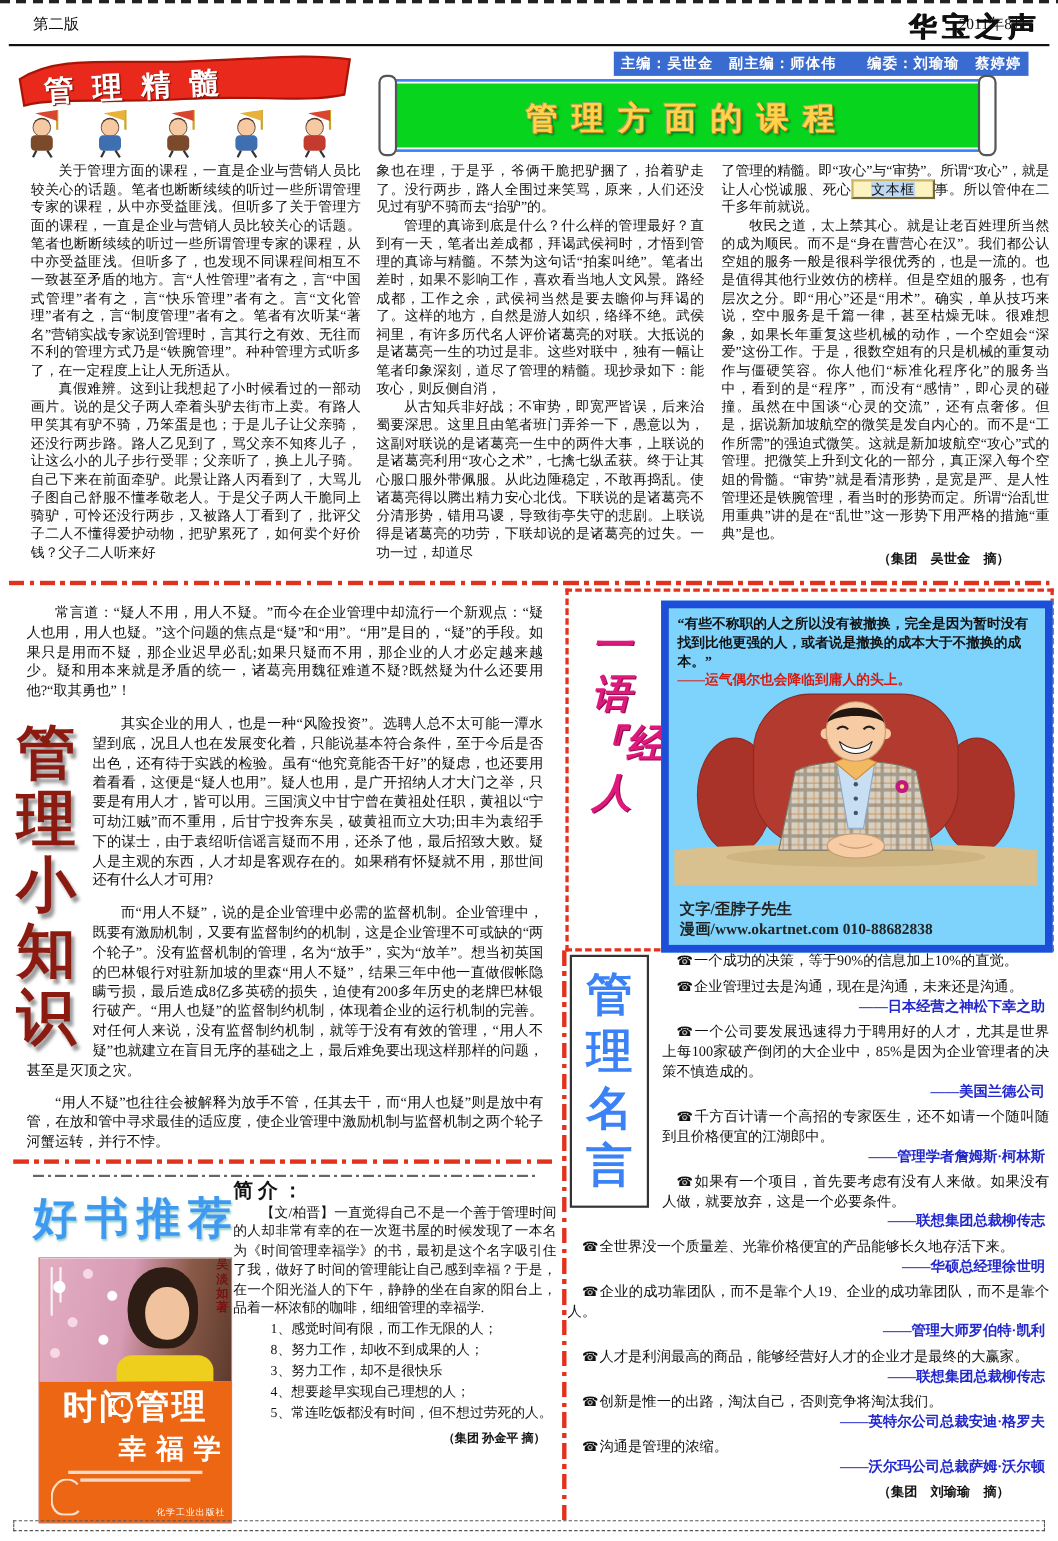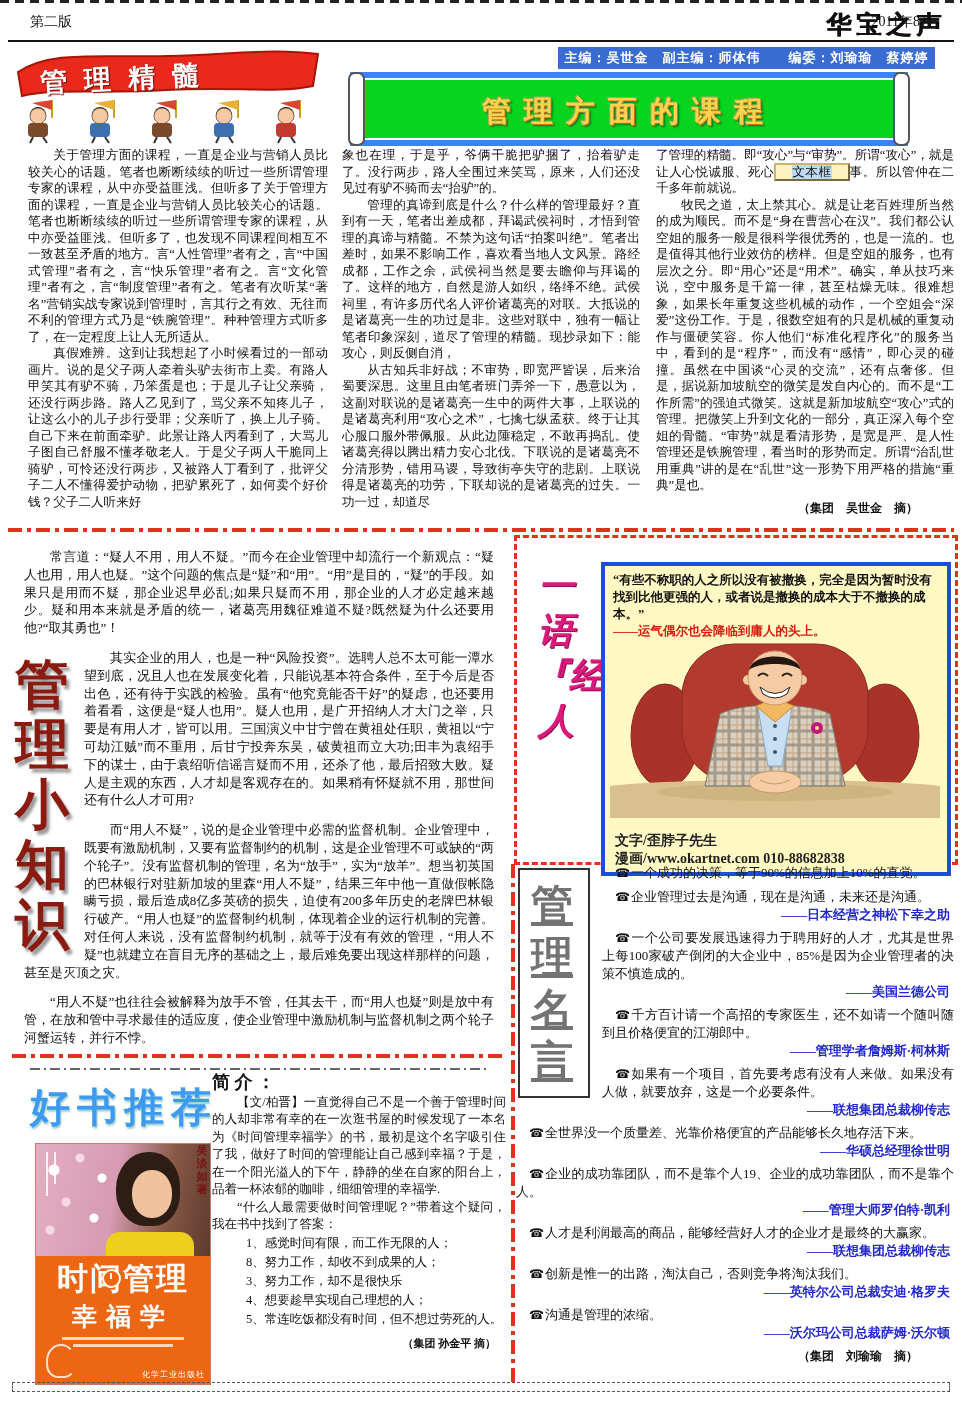--- a/index.html
+++ b/index.html
@@ -25,21 +25,21 @@
     color:#fff;font-family:"Liberation Sans",sans-serif;font-size:13px;font-weight:bold;
     line-height:22px;text-align:center;letter-spacing:1px;}
   
   .banner{position:absolute;left:12px;top:46px;width:326px;height:96px;}
   .banner svg{display:block;}
   .banner-title{position:absolute;left:28px;top:12px;width:270px;color:#fff;font-weight:bold;
     font-size:27px;letter-spacing:17px;transform:rotate(-3deg);text-shadow:1px 1px 1px #7A0E06;}
   .kids{position:absolute;left:4px;top:52px;}
   
   .course-box{position:absolute;left:350px;top:72px;width:546px;height:62px;background:#07D41C;
-    border:6px solid #3b82f6;box-shadow:0 0 0 2px #fff inset;}
+    border:2px solid #3b82f6;box-shadow:0 0 0 2px #fff inset;}
   .course-cap{position:absolute;top:-6px;bottom:-6px;width:13px;background:#fff;border:2px solid #555;border-radius:7px;}
   .cap-l{left:-8px;} .cap-r{right:-8px;}
   .course-title{position:absolute;left:0;right:0;top:14px;text-align:center;font-size:29px;font-weight:900;
     letter-spacing:13px;color:#FFD34D;text-shadow:1px 1px 0 #C87800,-1px -1px 0 #9A6,2px 2px 2px #063;}
   
   .tcol{position:absolute;top:147px;height:380px;font-size:12.6px;line-height:16.5px;text-align:justify;overflow:hidden;}
   .tcol p{margin:0;text-indent:2em;}
   .tcol p.cont{text-indent:0;}
   .c1{left:28px;width:300px;} .c2{left:342px;width:298px;} .c3{left:656px;width:298px;}
   .textbox{background:#FCF3C0;border:2px outset #C9B46A;padding:0 16px;font-size:12.6px;}
@@ -48,31 +48,31 @@
   
   .knowledge{position:absolute;left:12px;top:536px;width:494px;height:520px;font-size:13px;line-height:17.8px;
     text-align:justify;overflow:hidden;}
   .knowledge p{margin:12px;text-indent:2em;}
   .vtitle-red{float:left;width:60px;margin:6px 12px 4px 0;font-size:54px;line-height:60px;font-weight:bold;
     color:#8B1A10;word-break:break-all;text-align:center;text-shadow:3px 4px 3px #9a9a9a;}
   
   .yiyu-box{position:absolute;left:514px;top:535px;width:438px;height:324px;border:3px dashed #E2321E;background:#fff;}
   .vtitle-pink{position:absolute;left:16px;top:26px;width:46px;font-size:36px;line-height:45px;font-weight:bold;
     color:#E0187E;word-break:break-all;text-align:center;text-shadow:1px 1px 0 #90124E;font-style:italic;}
-  .cartoon-panel{position:absolute;left:84px;top:8px;width:342px;height:306px;border:4px solid #1d4ed8;
-    background:#fef9c3;overflow:hidden;margin-top:16px;}
+  .cartoon-panel{position:absolute;left:84px;top:8px;width:342px;height:306px;border:7px solid #1d4ed8;
+    background:#7dd3fc;overflow:hidden;}
   .cartoon-quote{margin:6px 8px 0 8px;font-size:12.5px;line-height:17px;font-weight:bold;color:#111;}
   .cartoon-quote-src{margin:0 8px;font-size:12.5px;line-height:17px;font-weight:bold;color:#D81A10;}
   .cartoon-credits{position:absolute;left:10px;bottom:4px;font-size:14px;font-weight:bold;color:#222;line-height:18px;}
   
   .mingyan{position:absolute;left:516px;top:864px;width:438px;height:516px;font-size:13px;line-height:18px;overflow:hidden;}
   .my-box{float:left;width:68px;height:226px;border:2px solid #333;margin:4px 12px 4px 2px;
     display:flex;align-items:center;justify-content:center;}
-  .vtitle-black{width:46px;font-size:42px;line-height:52px;font-weight:900;color:#737373;
-    word-break:break-all;text-align:left;text-decoration:underline;}
+  .vtitle-black{width:46px;font-size:42px;line-height:52px;font-weight:900;color:#3b82f6;
+    word-break:break-all;text-align:center;}
   .quote{margin:0 0 6px 0;}
   .quote .qt{text-indent:1em;display:block;text-align:justify;}
   .quote .src{display:block;text-align:right;color:#2228CC;font-weight:bold;padding-right:4px;line-height:17px;}
   .bullet{font-family:"DejaVu Sans",sans-serif;font-size:12px;margin-right:1px;}
   
   .books{position:absolute;left:12px;top:1074px;width:496px;height:312px;}
   .books-title{position:absolute;left:18px;top:6px;font-size:40px;font-weight:900;color:#3D9AF0;
     letter-spacing:7px;text-shadow:1px 2px 2px #9CC;}
   .cover{position:absolute;left:24px;top:70px;width:174px;height:240px;box-shadow:0 0 0 1px #C76;}
   .cover-photo{position:relative;height:112px;overflow:hidden;
@@ -86,21 +86,21 @@
       linear-gradient(100deg,#E3AEC2 0%,#D79BB4 45%,#8A5A48 72%,#5E3B2E 100%);}
   .mini-bar{position:absolute;width:2px;height:44px;background:rgba(255,255,255,.85);top:8px;}
   .mb1{left:10px;} .mb2{left:18px;height:32px;}
   .hair{position:absolute;right:30px;top:8px;width:64px;height:74px;background:#2E1D14;border-radius:50% 46% 42% 46%;}
   .face{position:absolute;right:38px;top:26px;width:40px;height:48px;background:#F0C29E;border-radius:48%;}
   .sweater{position:absolute;right:16px;bottom:0;width:88px;height:24px;background:#EFCF1D;border-radius:14px 14px 0 0;}
   .author-strip{position:absolute;right:1px;top:0;width:14px;font-size:11px;line-height:13px;font-weight:bold;
     color:#7A1010;word-break:break-all;text-align:center;}
   .cover-orange{position:relative;height:128px;background:#EC6613;color:#fff;text-align:center;overflow:hidden;}
   .cv-t1{font-size:31px;font-weight:900;letter-spacing:2px;margin-top:2px;}
-  .cv-t2{font-size:25px;font-weight:900;letter-spacing:9px;}
+  .cv-t2{font-size:25px;font-weight:900;letter-spacing:9px;text-align:right;}
   .clock{position:absolute;left:66px;top:13px;width:15px;height:15px;border:2px solid #fff;border-radius:50%;background:#EC6613;}
   .clock::after{content:"";position:absolute;left:6px;top:2px;width:2px;height:6px;background:#fff;}
   .tiny-line{height:3px;background:rgba(255,255,255,.75);margin:4px auto 0 auto;}
   .tl1{width:70%;} .tl2{width:58%;}
   .doodle{position:absolute;left:10px;bottom:6px;width:26px;height:30px;border:2px solid rgba(255,255,255,.8);
     border-radius:50% 50% 40% 40%;border-right-color:transparent;}
   .publisher{position:absolute;right:5px;bottom:4px;font-size:8px;letter-spacing:1px;}
   .intro{position:absolute;left:200px;top:0;width:294px;font-size:12.5px;line-height:17.5px;text-align:justify;}
   .intro-h{font-weight:bold;font-size:18px;margin:0 0 2px 0;}
   .intro p{margin:0;text-indent:2em;}
@@ -315,21 +315,20 @@
         <div class="cv-t2">幸福学</div>
         <div class="tiny-line tl1"></div>
         <div class="tiny-line tl2"></div>
         <div class="doodle"></div>
         <div class="publisher">化学工业出版社</div>
       </div>
     </div>
     <div class="intro">
       <div class="intro-h">简 介 ：</div>
       <p>【文/柏晋】一直觉得自己不是一个善于管理时间的人却非常有幸的在一次逛书屋的时候发现了一本名为《时间管理幸福学》的书，最初是这个名字吸引住了我，做好了时间的管理能让自己感到幸福？于是，在一个阳光溢人的下午，静静的坐在自家的阳台上，品着一杯浓郁的咖啡，细细管理的幸福学.</p>
-      <p>“什么人最需要做时间管理呢？”带着这个疑问，我在书中找到了答案：</p>
       <div class="bk-li">1、感觉时间有限，而工作无限的人；</div>
       <div class="bk-li">8、努力工作，却收不到成果的人；</div>
       <div class="bk-li">3、努力工作，却不是很快乐</div>
       <div class="bk-li">4、想要趁早实现自己理想的人；</div>
       <div class="bk-li">5、常连吃饭都没有时间，但不想过劳死的人。</div>
       <div class="attr">（集团 孙金平 摘）</div>
     </div>
   </div>
 
   <div class="bottom-rect"></div>

